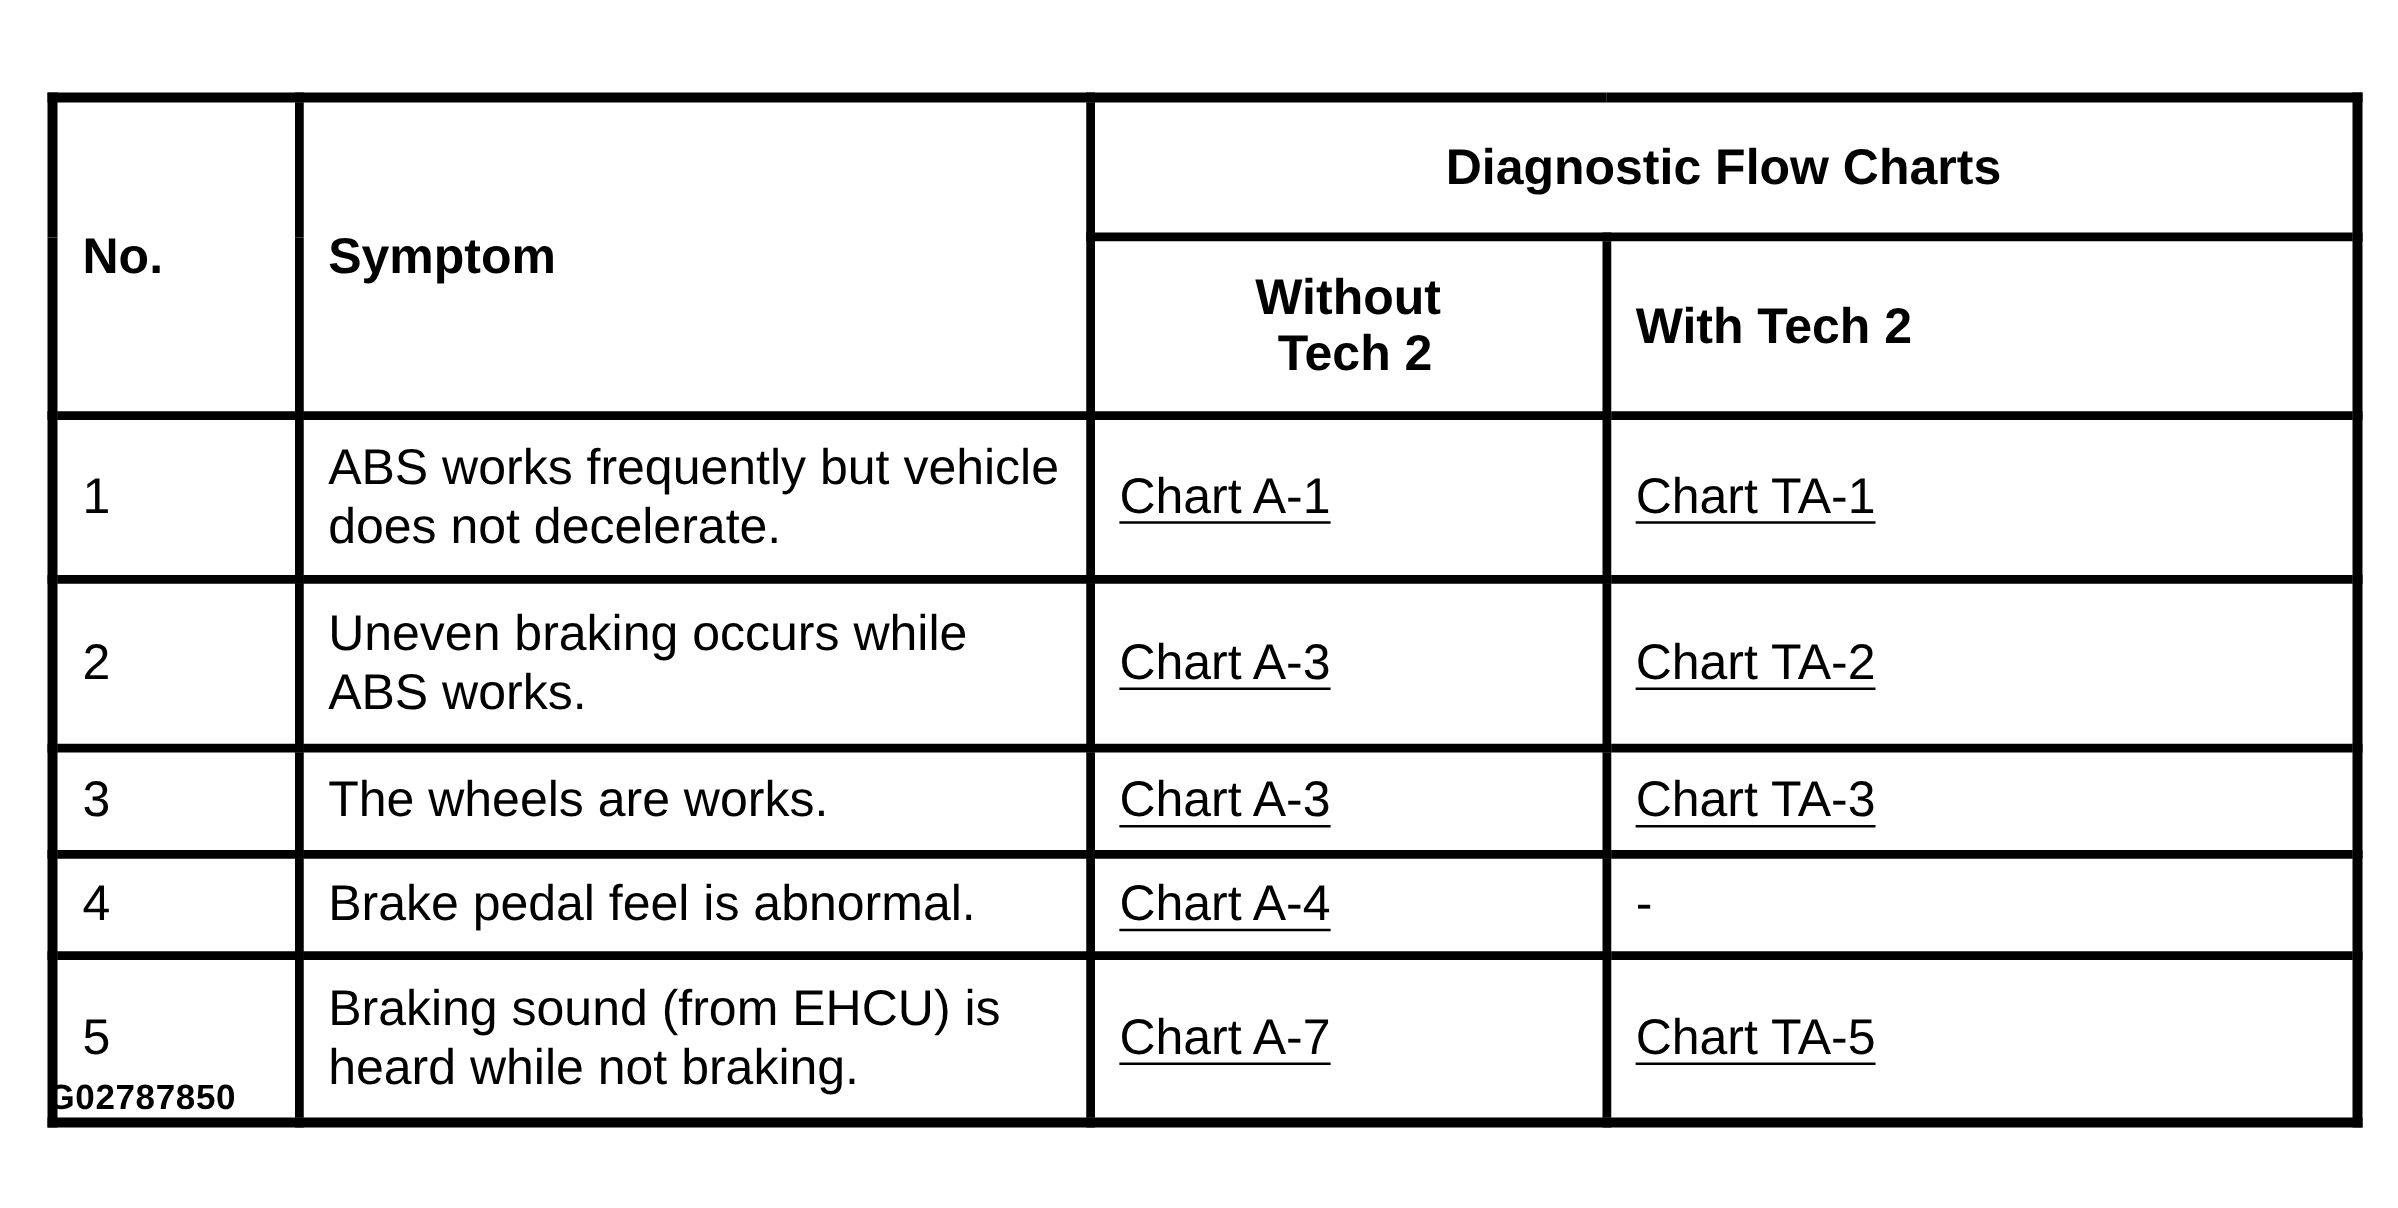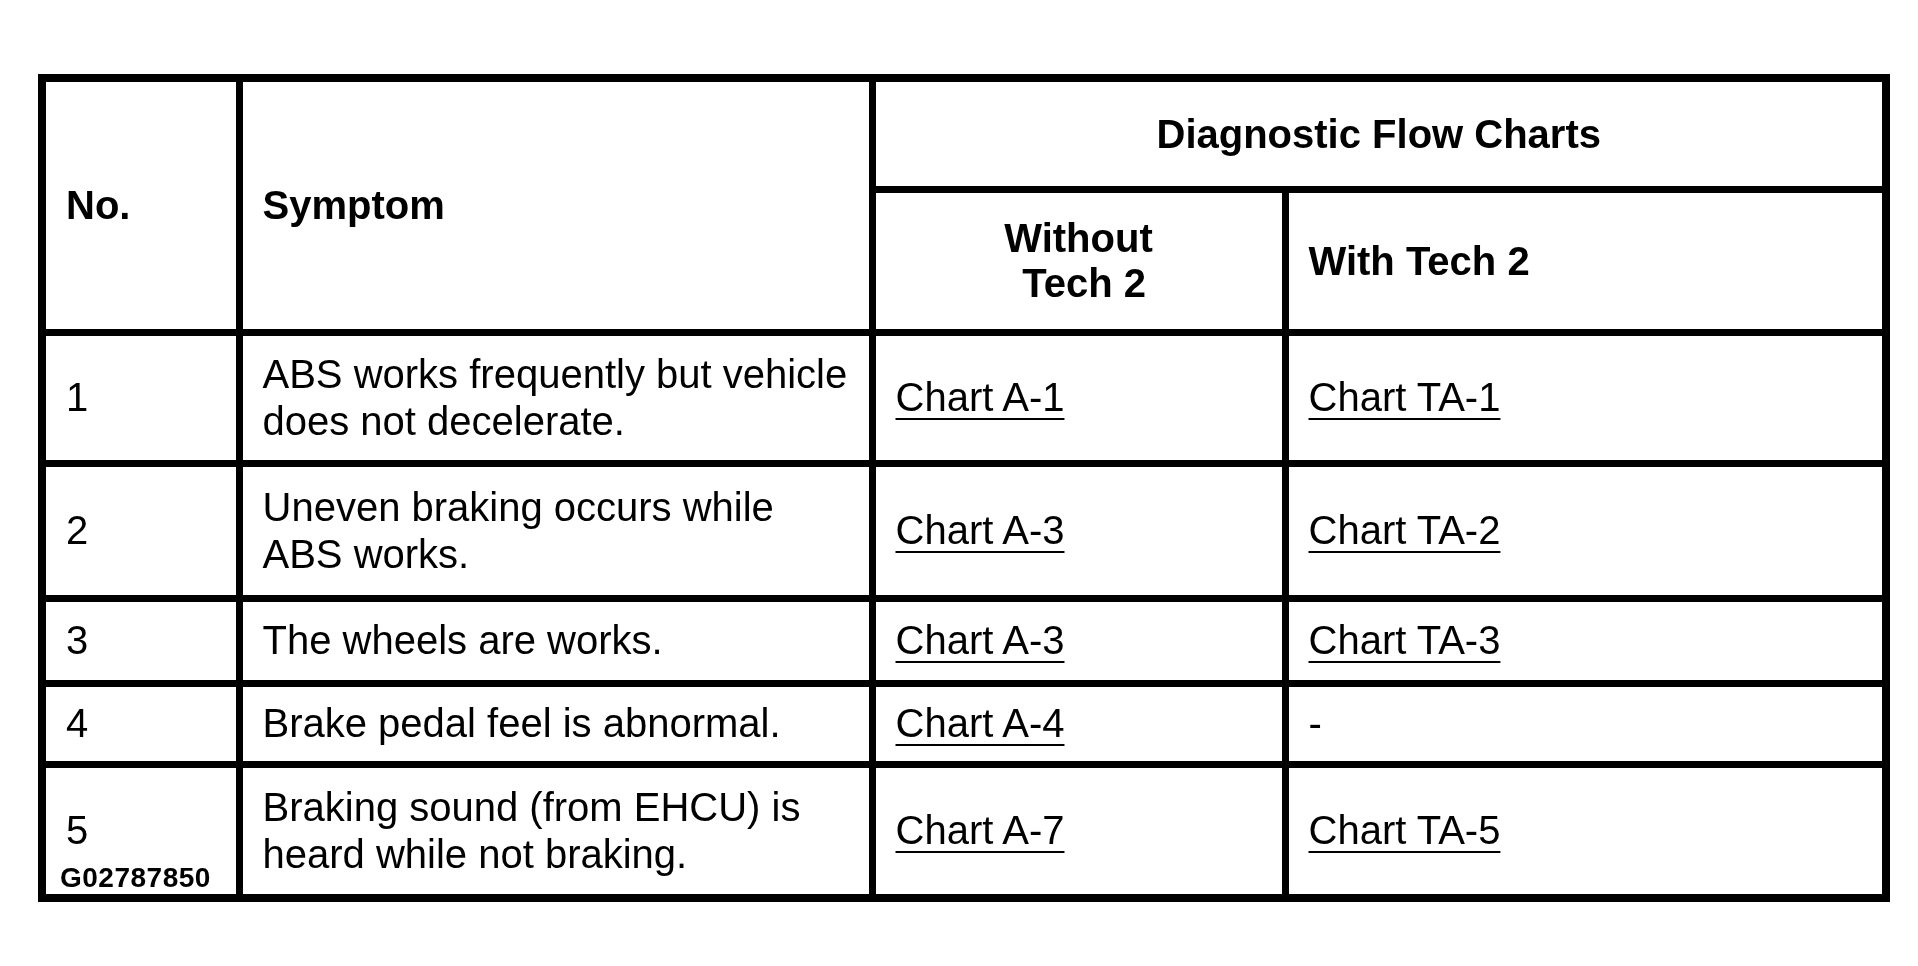--- a/index.html
+++ b/index.html
@@ -77,21 +77,20 @@
   .chart-dash {
     text-decoration: none;
   }
   .figure-id {
     position: absolute;
     left: 38px;
     top: 862px;
     font-size: 28px;
     font-weight: bold;
     letter-spacing: 0.5px;
-    padding-left: 22px;
   }
 </style>
 </head>
 <body>
 
 <div class="table-wrap">
   <table class="diag">
     <colgroup>
       <col class="c-no">
       <col class="c-symptom">

